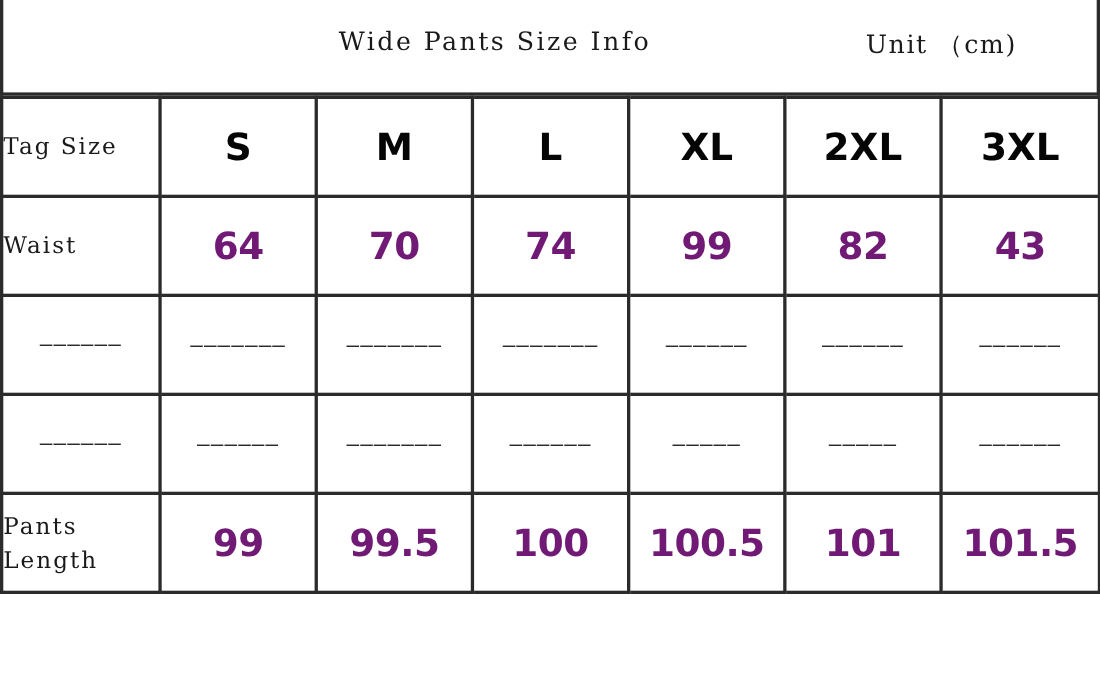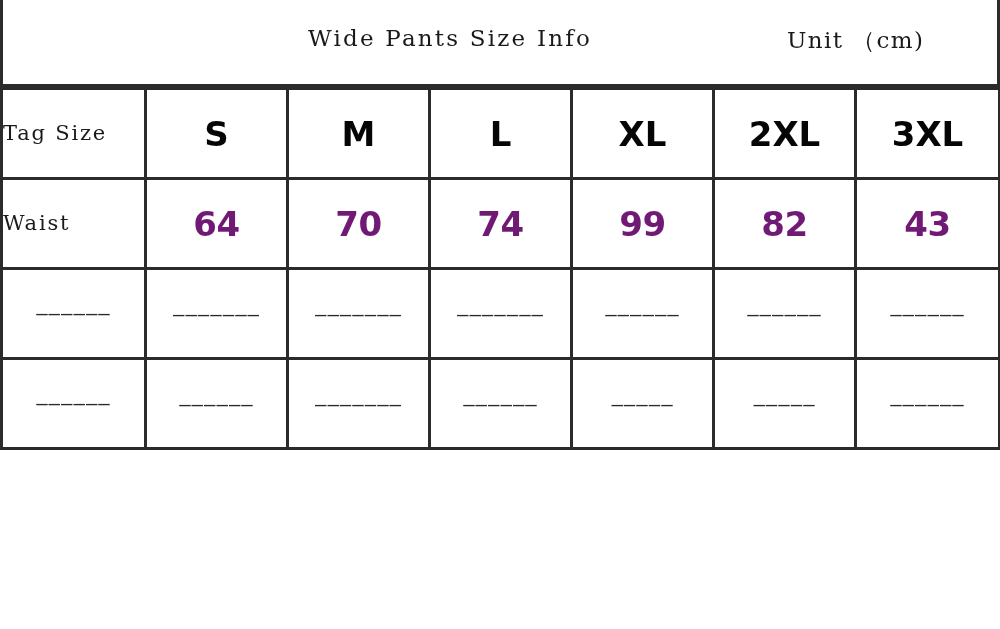--- a/index.html
+++ b/index.html
@@ -168,17 +168,27 @@
       <tr>
         <td class="row-label cell-dash">——————</td>
         <td class="cell-dash">——————</td>
         <td class="cell-dash">———————</td>
         <td class="cell-dash">——————</td>
         <td class="cell-dash">—————</td>
         <td class="cell-dash">—————</td>
         <td class="cell-dash">——————</td>
       </tr>
 
+      <tr>
+        <td class="row-label">Pants
+Length</td>
+        <td class="cell-value">99</td>
+        <td class="cell-value">99.5</td>
+        <td class="cell-value">100</td>
+        <td class="cell-value">100.5</td>
+        <td class="cell-value">101</td>
+        <td class="cell-value">101.5</td>
+      </tr>
 
     </tbody>
   </table>
 
 </div>
 
 </body></html>

